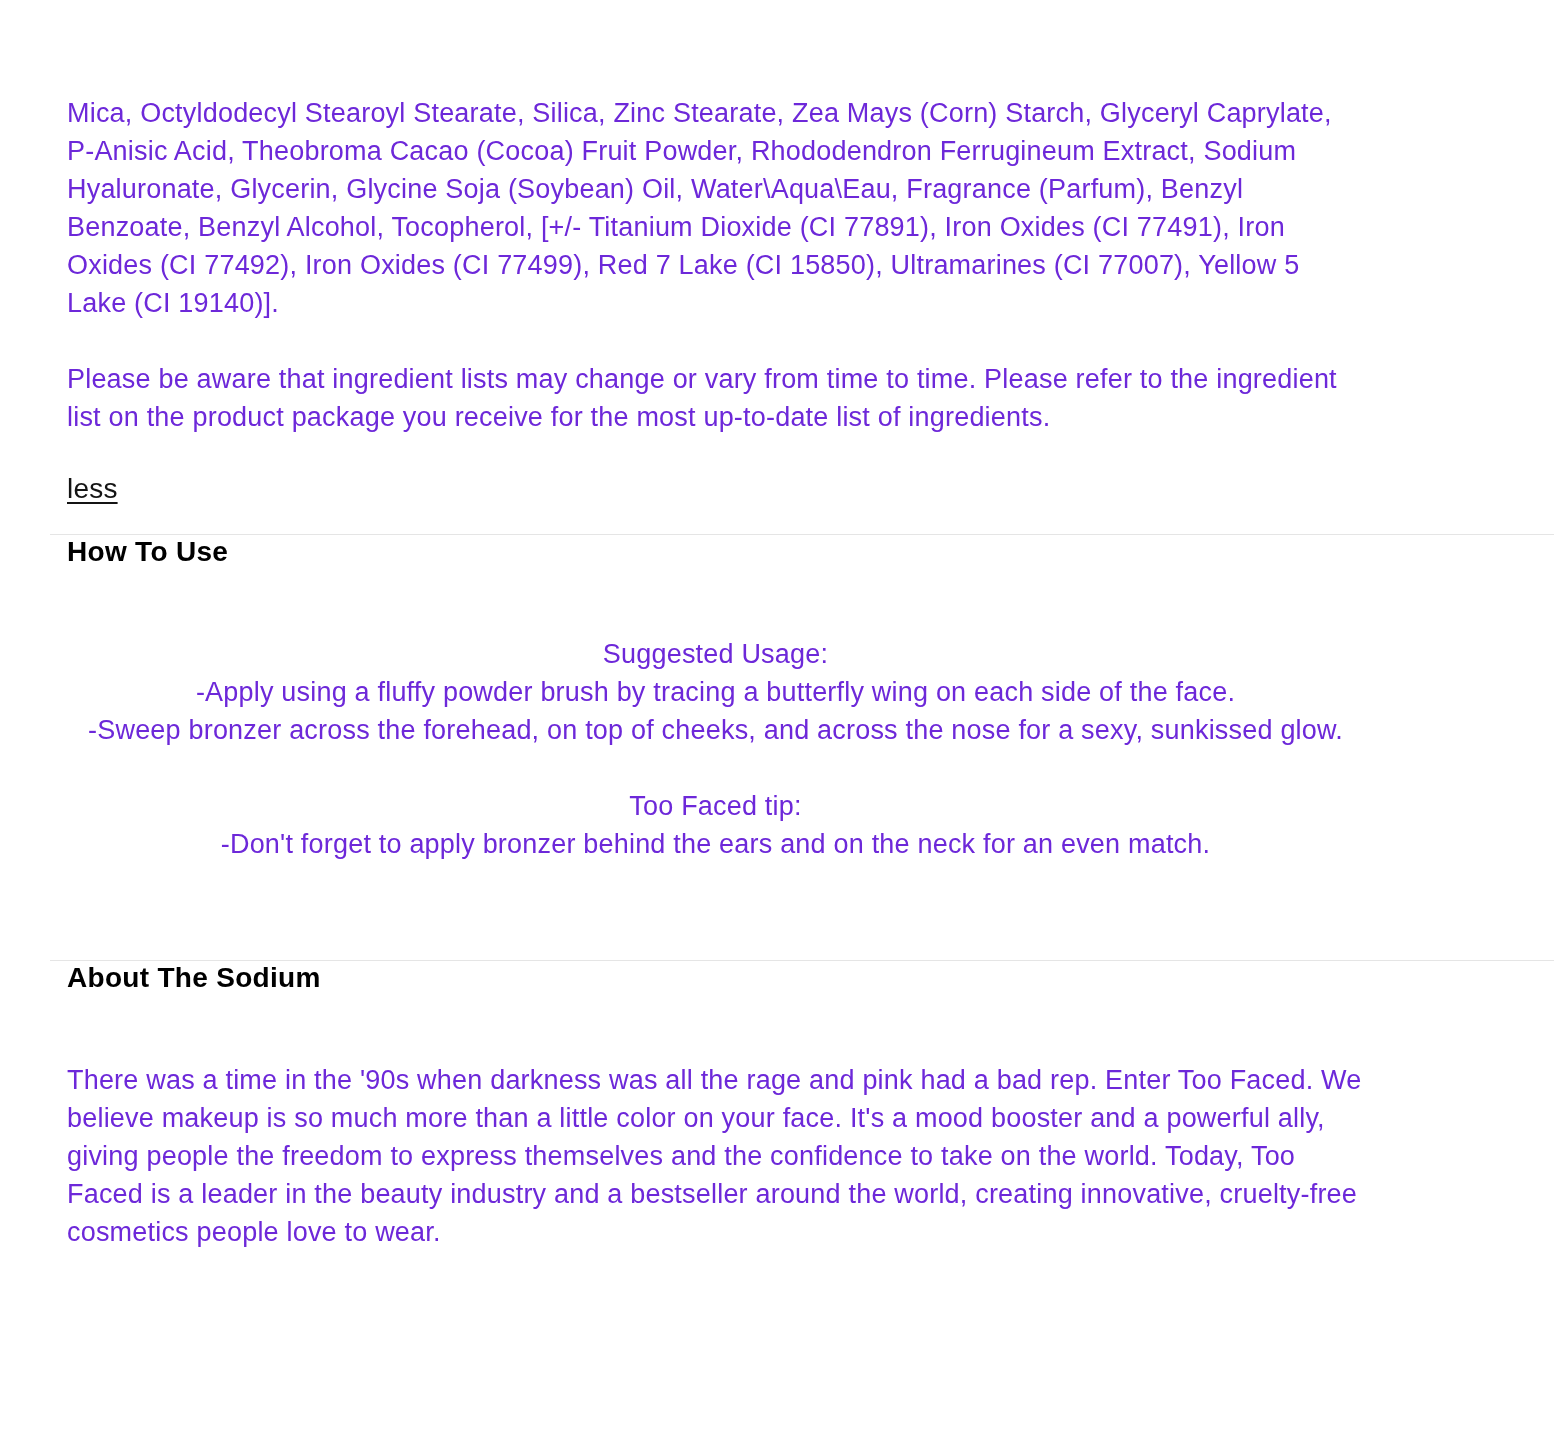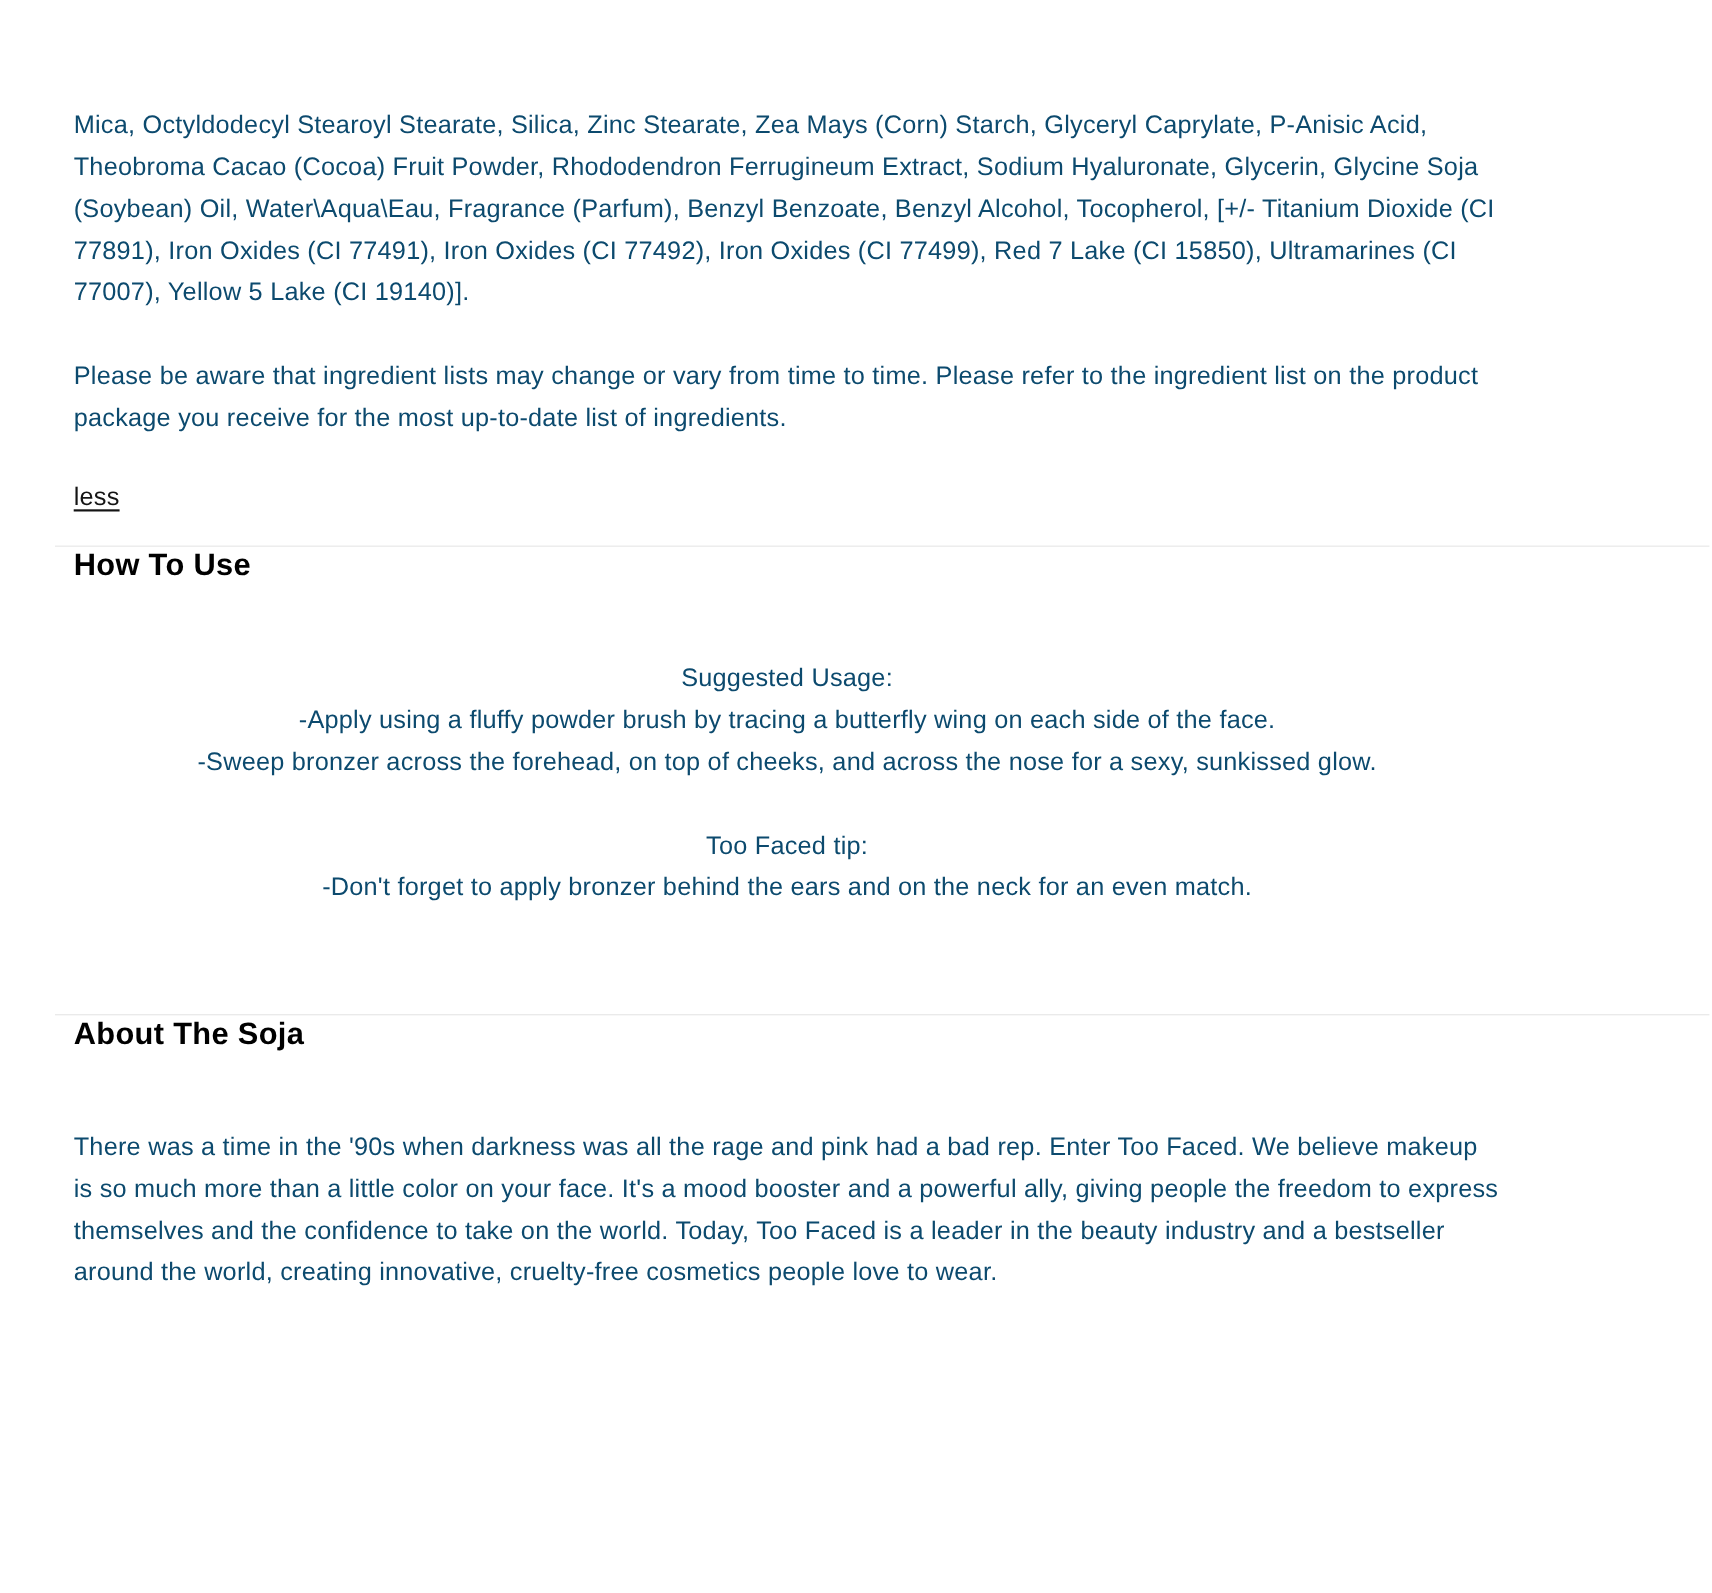--- a/index.html
+++ b/index.html
@@ -24,35 +24,35 @@
     margin: 0 0 0 67px;
     font-size: 28px;
     line-height: 34px;
     font-weight: 700;
     color: #000000;
     letter-spacing: 0.3px;
   }
   .body-text {
     margin: 0 0 0 67px;
     max-width: 1297px;
-    font-size: 23px;
+    font-size: 27px;
     line-height: 38px;
     letter-spacing: 0.2px;
-    color: #0c4a6e;
+    color: #6d28d9;
   }
   .preline {
     white-space: pre-line;
     text-align: center;
   }
   .mt-para-first { margin-top: 66px; }
   .mt-para { margin-top: 38px; }
   .collapse-link {
     display: inline-block;
     margin: 34px 0 0 67px;
-    font-size: 23px;
+    font-size: 28px;
     line-height: 38px;
     letter-spacing: 0.2px;
     color: #141414;
     text-underline-offset: 4px;
     cursor: pointer;
   }
   .divider {
     border: none;
     border-top: 1px solid #e5e5e5;
     height: 0;
@@ -80,17 +80,17 @@
 -Apply using a fluffy powder brush by tracing a butterfly wing on each side of the face.
 -Sweep bronzer across the forehead, on top of cheeks, and across the nose for a sexy, sunkissed glow.
 
 Too Faced tip:
 -Don't forget to apply bronzer behind the ears and on the neck for an even match.</p>
   </section>
 
   <hr class="divider divider-2">
 
   <section>
-    <h2 class="section-heading mt-heading">About The Soja</h2>
+    <h2 class="section-heading mt-heading">About The Sodium</h2>
     <p class="body-text mt-para-first">There was a time in the '90s when darkness was all the rage and pink had a bad rep. Enter Too Faced. We believe makeup is so much more than a little color on your face. It's a mood booster and a powerful ally, giving people the freedom to express themselves and the confidence to take on the world. Today, Too Faced is a leader in the beauty industry and a bestseller around the world, creating innovative, cruelty-free cosmetics people love to wear.</p>
   </section>
 
 </div>
 
 </body></html>

